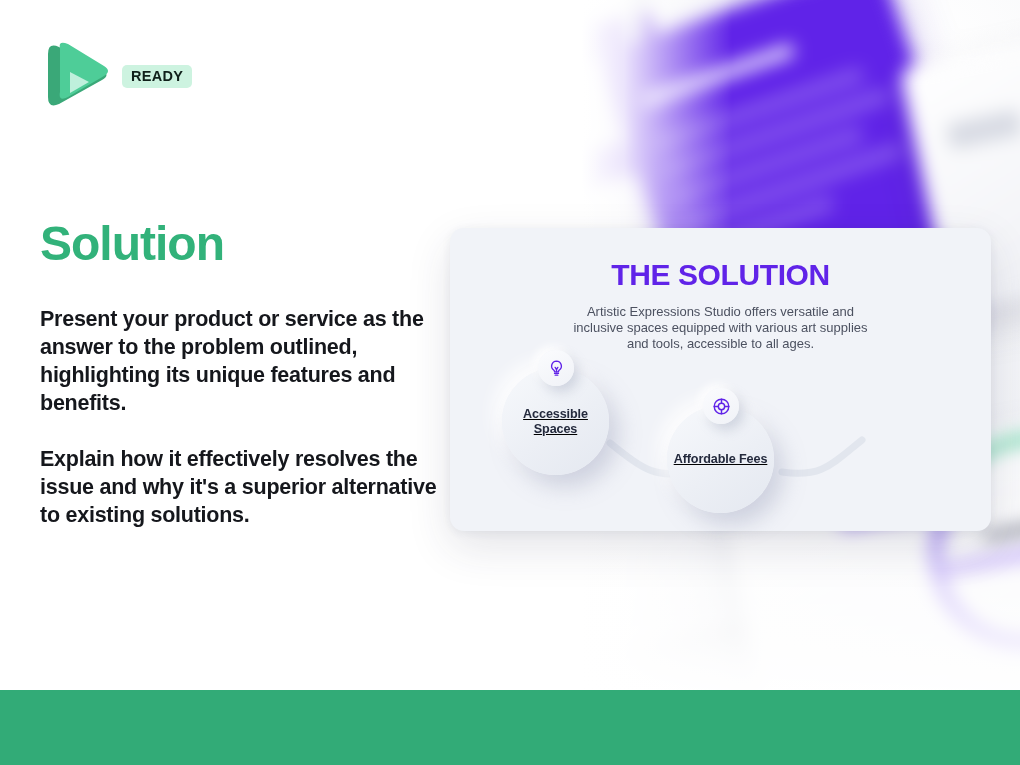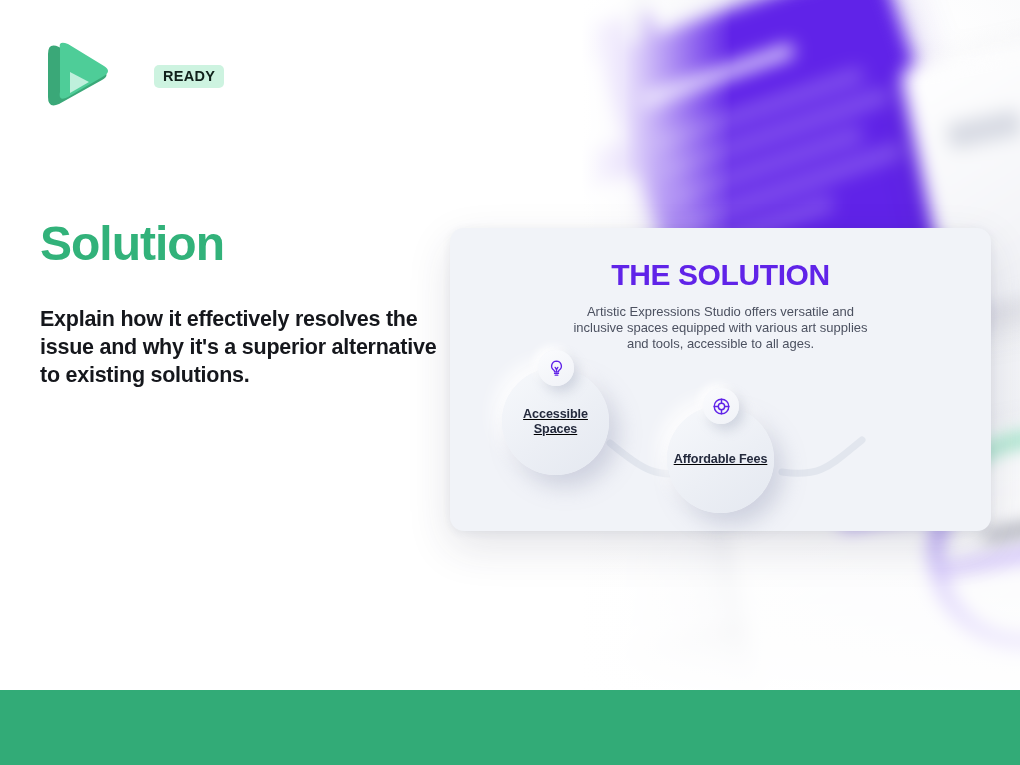--- a/index.html
+++ b/index.html
@@ -94,21 +94,21 @@
   .left-blend{
     position:absolute; left:430px; top:0; width:175px; height:690px;
     background:linear-gradient(to right, #ffffff 0%, rgba(255,255,255,.92) 45%,
                 rgba(255,255,255,0) 100%);
     pointer-events:none;
   }
 
   
   .brand{ position:absolute; left:40px; top:38px; display:flex; align-items:center; gap:14px; }
   .brand-mark{ width:68px; height:78px; position:relative; }
-  .brand-text{ padding-top:2px;margin-left:32px; }
+  .brand-text{ padding-top:2px; }
   .ready-badge{
     display:inline-block; background:#cdf3e0; color:#10201a;
     font-size:14.5px; font-weight:700; letter-spacing:.3px;
     padding:3px 9px 4px; border-radius:5px; margin-bottom:3px;
   }
   .brand-title{ font-size:27px; font-weight:800; color:#111318; letter-spacing:-.6px; }
 
   
   .headline{
     position:absolute; left:40px; top:216px;
@@ -238,20 +238,21 @@
       </svg>
     </div>
     <div class="brand-text">
       <div class="ready-badge">READY</div>
     </div>
   </div>
 
   <div class="headline">Solution</div>
 
   <div class="body-copy">
+    <p>Present your product or service as the answer to the problem outlined, highlighting its unique features and benefits.</p>
     <p>Explain how it effectively resolves the issue and why it's a superior alternative to existing solutions.</p>
   </div>
 
   <div class="sol-card">
     <div class="sol-title">THE SOLUTION</div>
     <div class="sol-sub">Artistic Expressions Studio offers versatile and inclusive spaces equipped with various art supplies and tools, accessible to all ages.</div>
   </div>
 
   <svg class="connector">
     <path d="M160 215 C 196 244, 206 250, 245 244" fill="none" stroke="#e2e6ee" stroke-width="7" stroke-linecap="round"></path>

